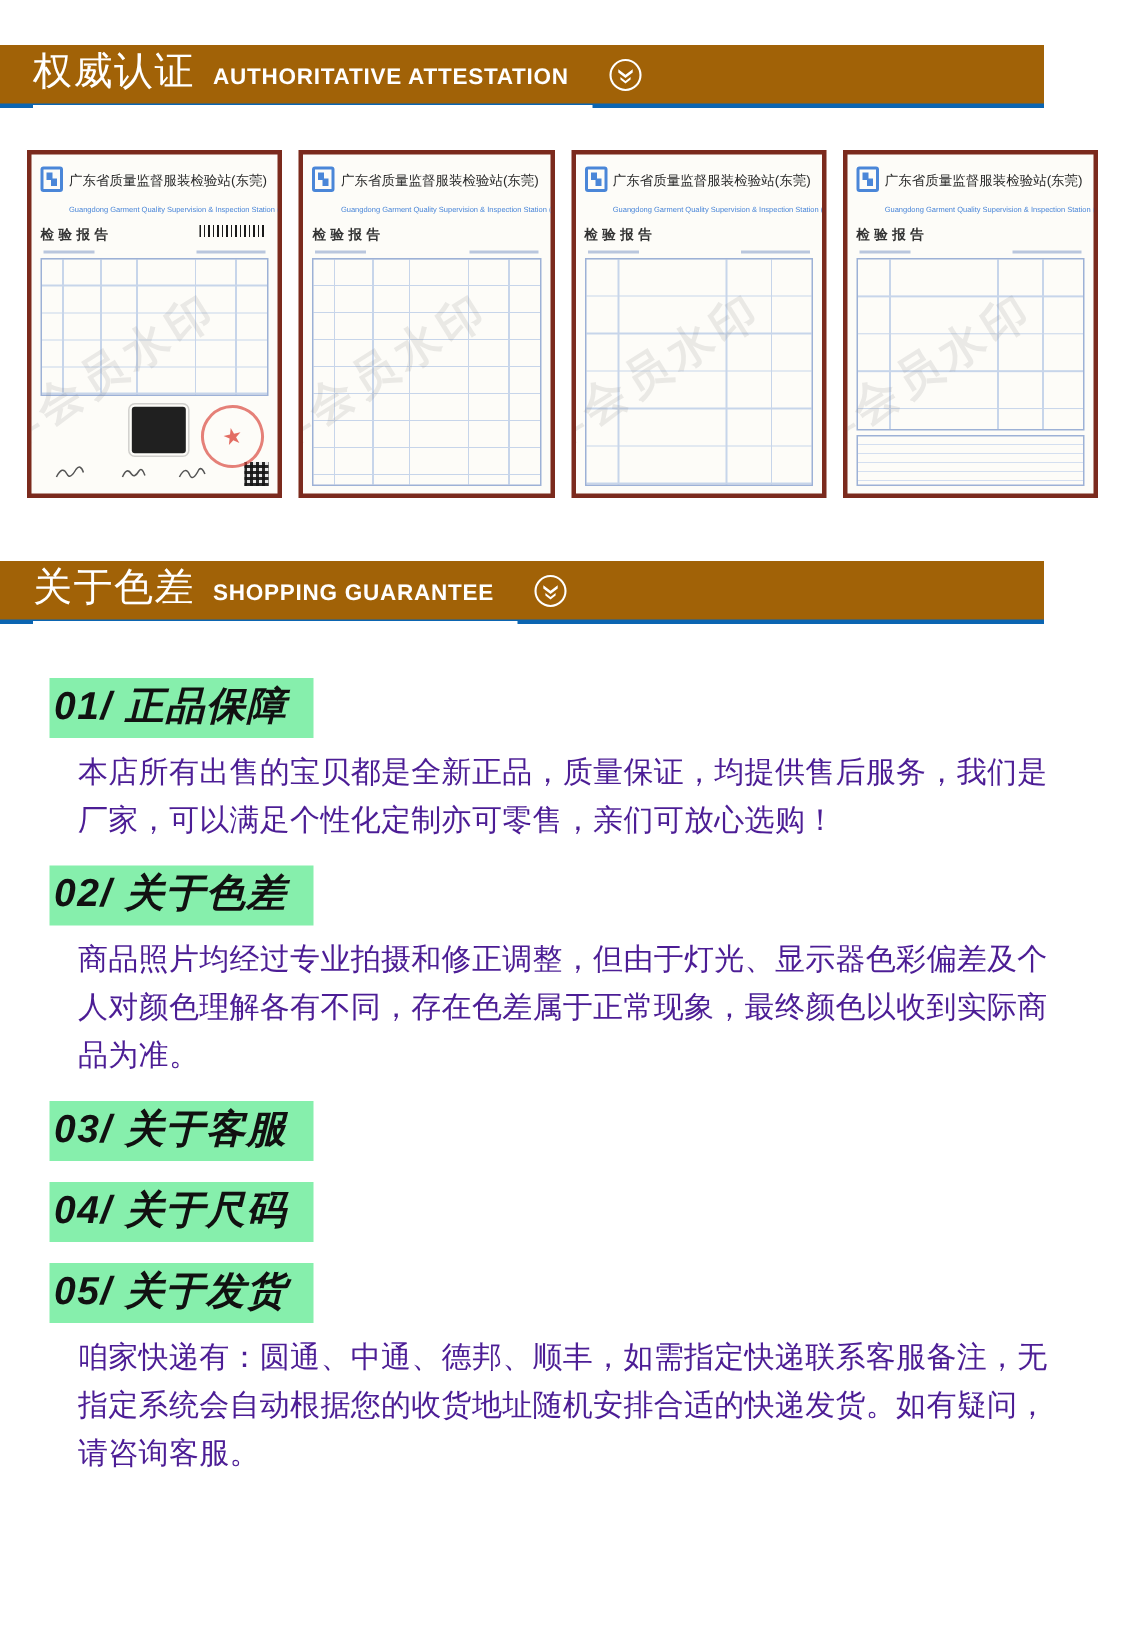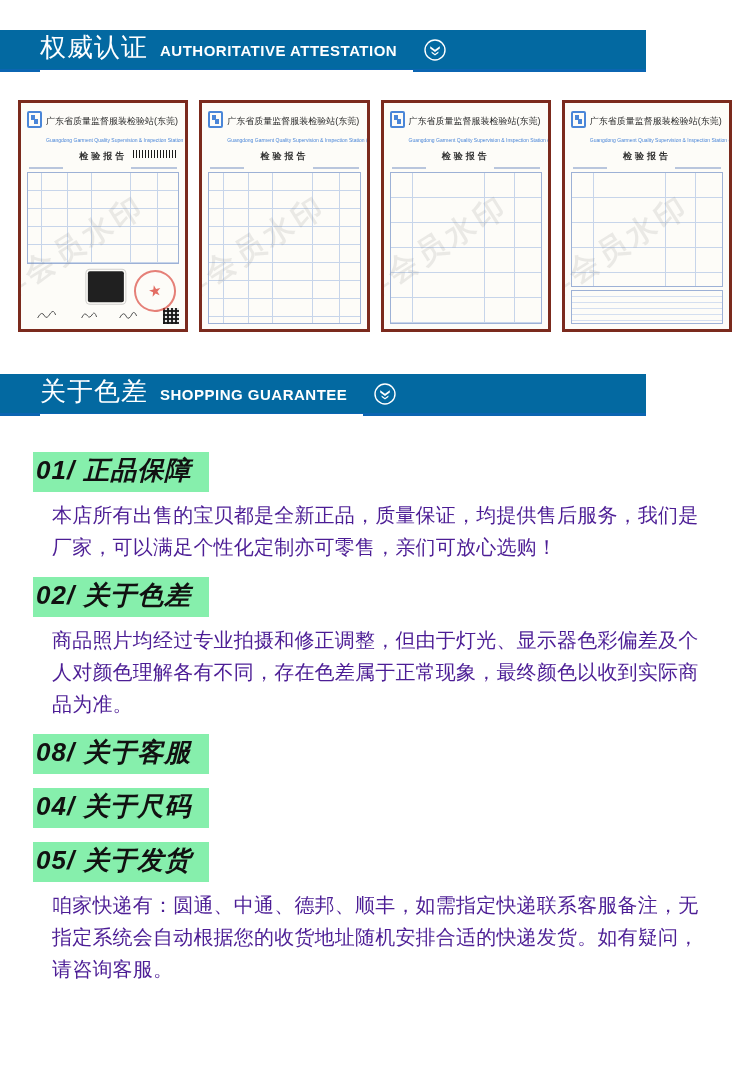--- a/index.html
+++ b/index.html
@@ -5,23 +5,23 @@
   * { margin:0; padding:0; box-sizing:border-box; }
   html,body { background:#fff; }
   body {
     width:750px; height:1084px; overflow:hidden; margin:0 auto;
     font-family:"Liberation Sans","DejaVu Sans",sans-serif;
     -webkit-font-smoothing:antialiased;
   }
 
   
   .bar {
-    width:646px; height:42px; background:#0369a1;
+    width:696px; height:42px; background:#a16207;
     border-bottom:3px solid #0b65b2;
-    display:flex; align-items:center; padding-left:40px;
+    display:flex; align-items:center; padding-left:22px;
   }
   .bar-titles {
     display:flex; align-items:baseline;
     border-bottom:2px solid #fff; padding:2px 16px 5px 0;
   }
   .bar-cn { color:#fff; font-size:26px; font-weight:400; letter-spacing:1px; }
   .bar-en { color:#fff; font-size:15px; font-weight:700; letter-spacing:.5px; margin-left:12px; }
   .bar-chevron { margin-left:10px; flex:0 0 auto; cursor:pointer; }
 
   .top-gap { height:30px; background:#fff; }
@@ -47,21 +47,21 @@
   .cert-name-cn {
     font-size:9px; font-weight:400; color:#2a2a2a; letter-spacing:0;
     white-space:nowrap; transform:scale(.92); transform-origin:left top;
   }
   .cert-name-en {
     font-size:5px; color:#4a86d8; white-space:nowrap; margin-top:1px;
     transform:scale(.78); transform-origin:left top;
   }
   .cert-titlebar { position:relative; height:14px; margin-top:4px; }
   .cert-title {
-    text-align:center; font-size:9px; font-weight:700; color:#333; letter-spacing:3px;
+    font-size:9px; font-weight:700; color:#333; letter-spacing:3px;
   }
   .cert-barcode {
     position:absolute; right:2px; top:0; width:44px; height:8px;
     background:repeating-linear-gradient(90deg,#1a1a1a 0 1px,transparent 1px 3px);
   }
   .cert-metaline { display:flex; justify-content:space-between; margin:3px 2px 2px 2px; }
   .cert-metaline i { display:block; height:2px; background:#b9c6dd; }
   .m1 { width:34px; } .m2 { width:46px; }
 
   .cert-table {
@@ -260,21 +260,21 @@
     <div class="sec-h">01/ 正品保障</div>
     <p class="sec-p">本店所有出售的宝贝都是全新正品，质量保证，均提供售后服务，我们是厂家，可以满足个性化定制亦可零售，亲们可放心选购！</p>
   </div>
 
   <div class="sec">
     <div class="sec-h">02/ 关于色差</div>
     <p class="sec-p">商品照片均经过专业拍摄和修正调整，但由于灯光、显示器色彩偏差及个人对颜色理解各有不同，存在色差属于正常现象，最终颜色以收到实际商品为准。</p>
   </div>
 
   <div class="sec">
-    <div class="sec-h">08/ 关于客服</div>
+    <div class="sec-h">03/ 关于客服</div>
   </div>
 
   <div class="sec">
     <div class="sec-h">04/ 关于尺码</div>
   </div>
 
   <div class="sec">
     <div class="sec-h">05/ 关于发货</div>
     <p class="sec-p">咱家快递有：圆通、中通、德邦、顺丰，如需指定快递联系客服备注，无指定系统会自动根据您的收货地址随机安排合适的快递发货。如有疑问，请咨询客服。</p>
   </div>

